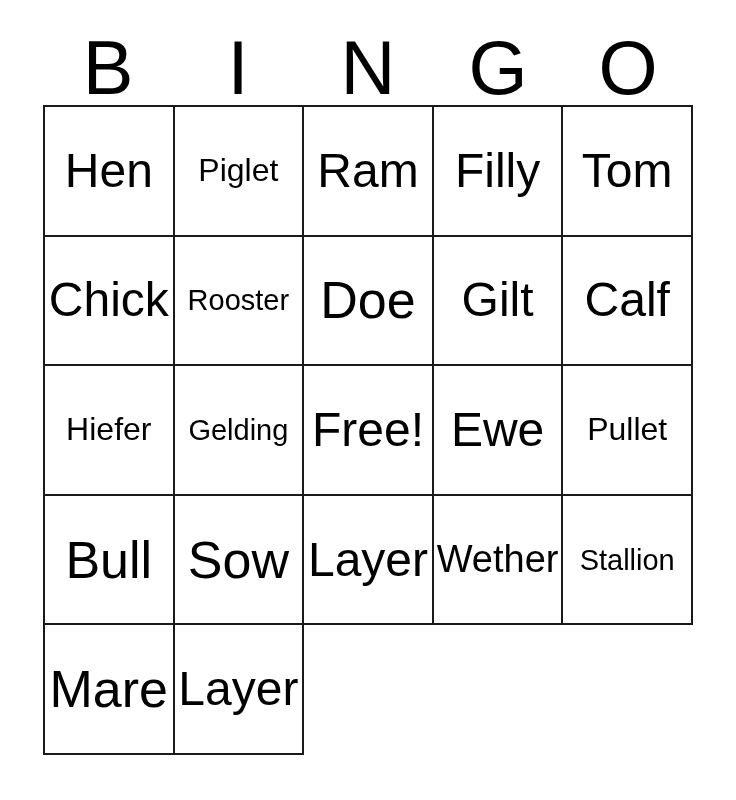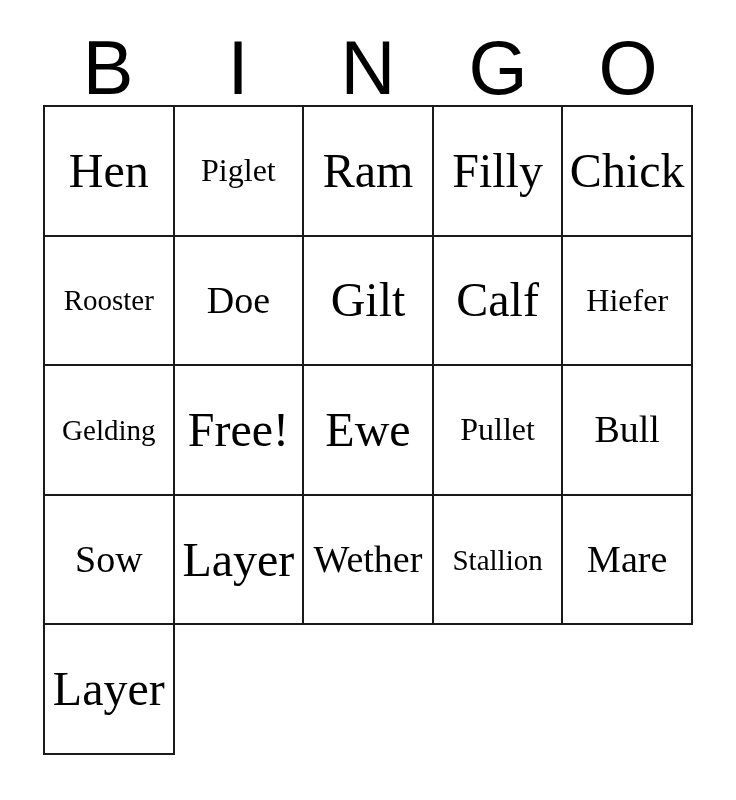--- a/index.html
+++ b/index.html
@@ -56,32 +56,31 @@
   .cell {
     border-right: 2px solid #1a1a1a;
     border-bottom: 2px solid #1a1a1a;
     display: flex;
     align-items: center;
     justify-content: center;
     overflow: hidden;
     background: #ffffff;
     box-sizing: border-box;
     padding: 0 1px;
-    font-family: Liberation Serif, serif;
   }
   .cell-text {
     color: #000000;
     font-weight: 400;
     line-height: 1.04;
     white-space: nowrap;
     text-align: center;
   }
 
   
-  .fs-xl   { font-size: 38px; }
+  .fs-xl   { font-size: 52px; }
   .fs-lg   { font-size: 48px; }
   .fs-md   { font-size: 32px; }
   .fs-sm   { font-size: 38px; }
   .fs-xs   { font-size: 29px; }
   .fs-xxs  { font-size: 30px; }
 </style>
 </head>
 <body>
 
 <div class="card">
@@ -110,20 +109,23 @@
       <span class="cell-text fs-lg">Hen</span>
     </div>
     <div class="cell">
       <span class="cell-text fs-md">Piglet</span>
     </div>
     <div class="cell">
       <span class="cell-text fs-lg">Ram</span>
     </div>
     <div class="cell">
       <span class="cell-text fs-lg">Filly</span>
+    </div>
+    <div class="cell">
+      <span class="cell-text fs-lg">Tom</span>
     </div>
 
     <div class="cell">
       <span class="cell-text fs-lg">Chick</span>
     </div>
     <div class="cell">
       <span class="cell-text fs-xs">Rooster</span>
     </div>
     <div class="cell">
       <span class="cell-text fs-xl">Doe</span>

